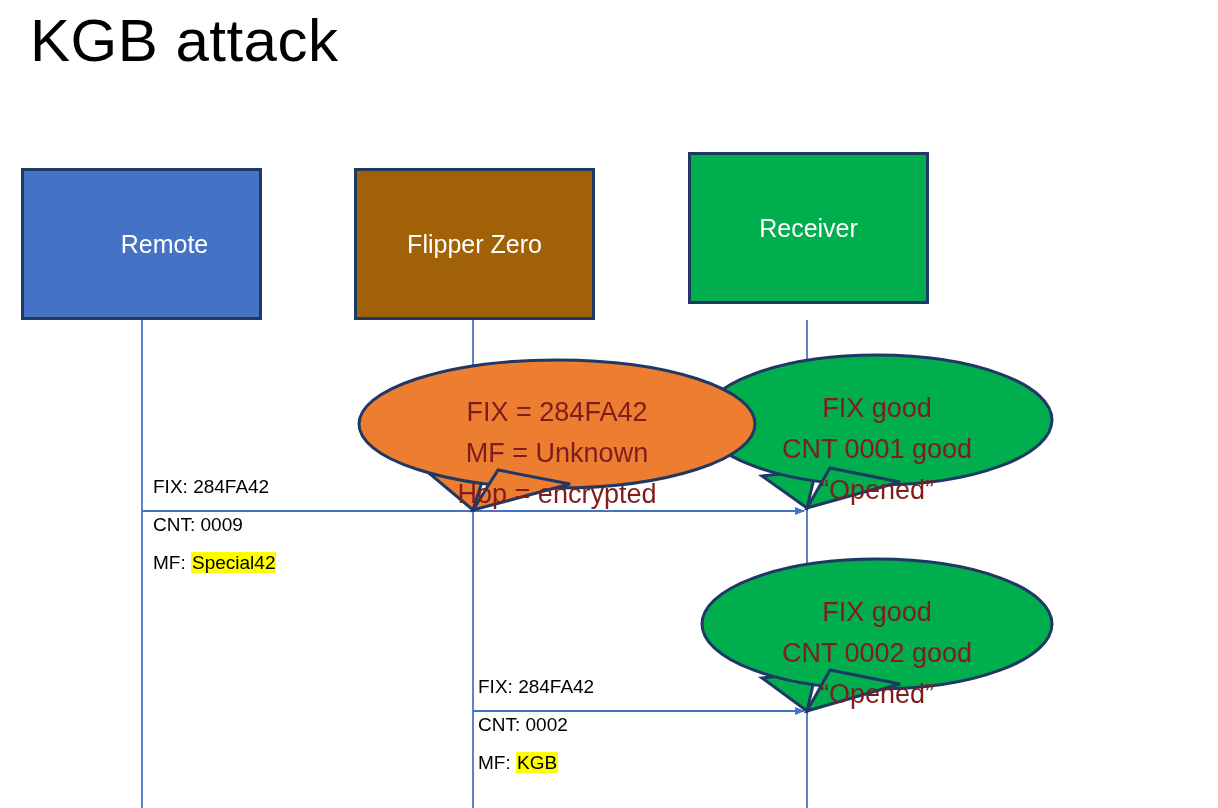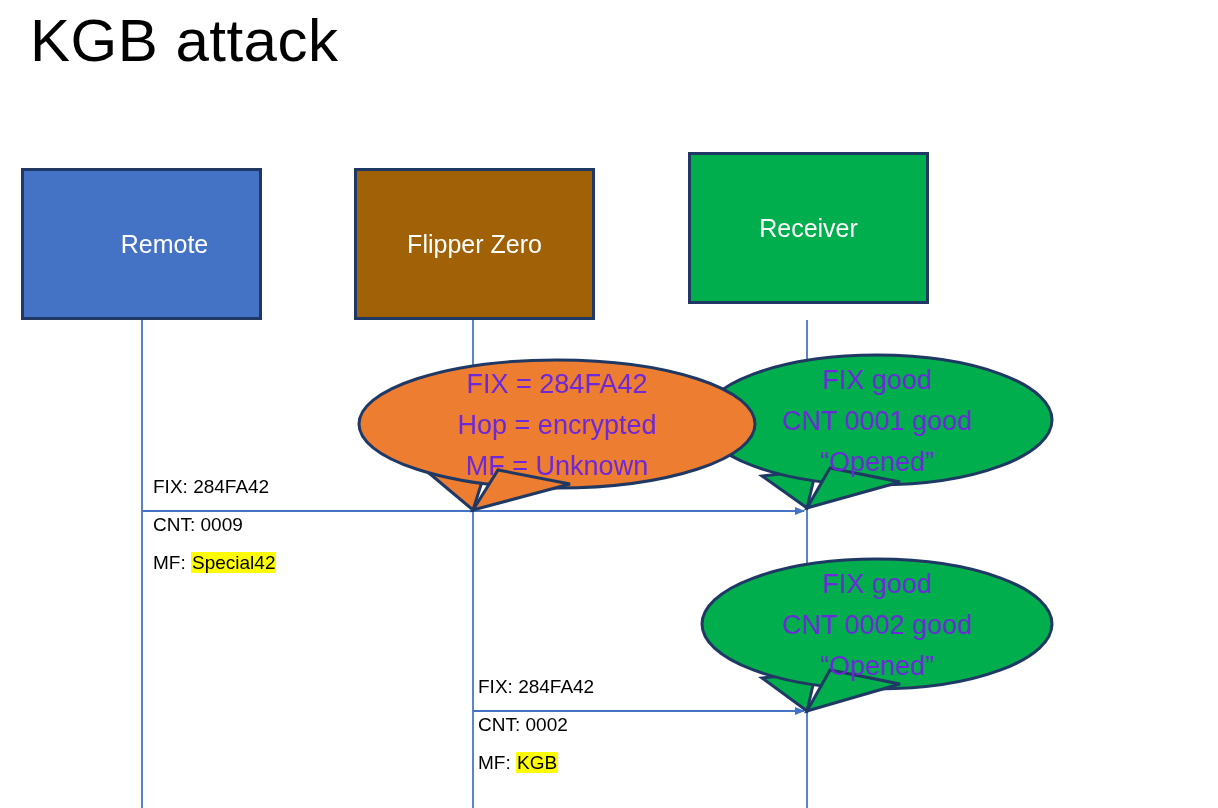--- a/index.html
+++ b/index.html
@@ -62,26 +62,27 @@
     display: block;
     height: 38px;
   }
   .hl {
     background: #FFFF00;
     color: #000000;
     padding: 0 1px;
   }
   .callout-text {
     position: absolute;
-    color: #6d28d9;
+    color: #7f1d1d;
     font-size: 27px;
     line-height: 41px;
     text-align: center;
     white-space: nowrap;
     pointer-events: none;
+    margin-top: 28px;
   }
   .callout-text span {
     display: block;
   }
 </style>
 </head>
 <body>
 
 <div id="slide">
 
@@ -130,22 +131,22 @@
 
     <g>
       <path d="M807,711 L816,672 L762,678 Z" fill="#00AE4D" stroke="#1F3864" stroke-width="3"></path>
       <ellipse cx="877" cy="624" rx="175" ry="65" fill="#00AE4D" stroke="#1F3864" stroke-width="3"></ellipse>
       <path d="M807,711 L830,670 L900,684 Z" fill="#00AE4D" stroke="#1F3864" stroke-width="3"></path>
     </g>
   </svg>
 
   <div class="callout-text" style="left:380px; top:364px; width:354px;">
     <span>FIX = 284FA42</span>
+    <span>MF = Unknown</span>
     <span>Hop = encrypted</span>
-    <span>MF = Unknown</span>
   </div>
 
   <div class="callout-text" style="left:718px; top:360px; width:318px;">
     <span>FIX good</span>
     <span>CNT 0001 good</span>
     <span>“Opened”</span>
   </div>
 
   <div class="callout-text" style="left:718px; top:564px; width:318px;">
     <span>FIX good</span>

